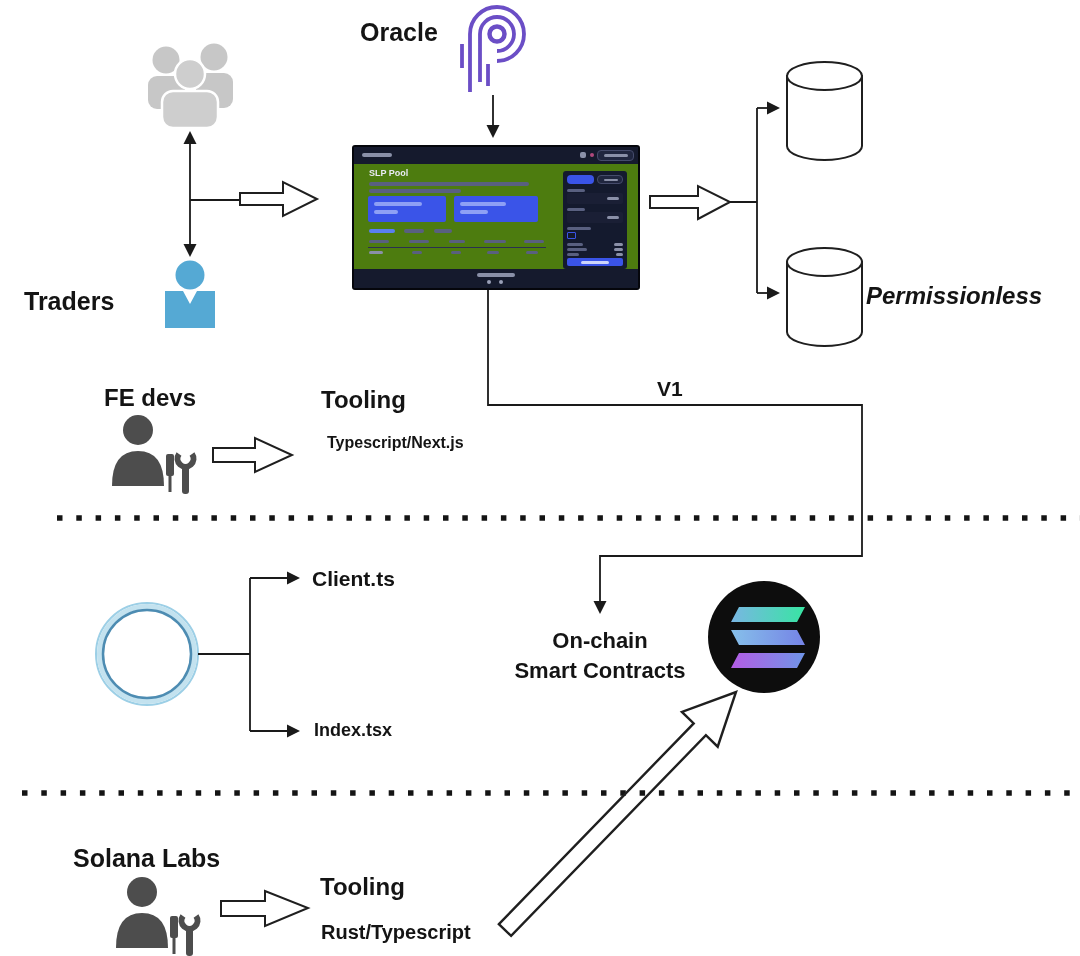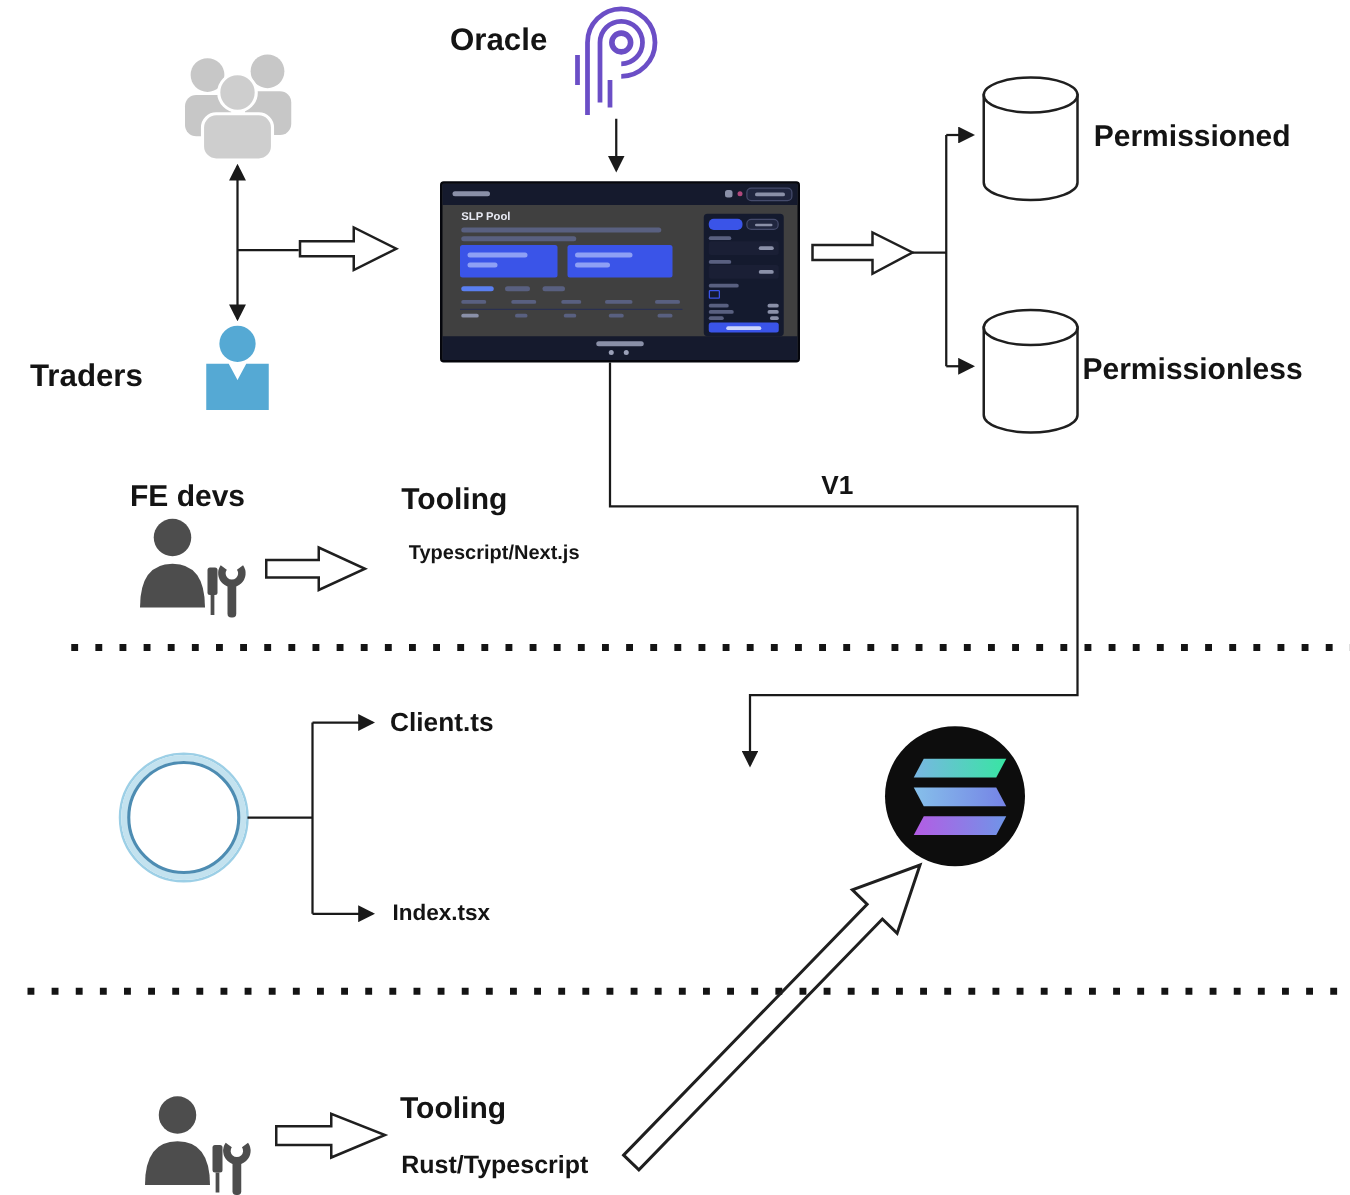--- a/index.html
+++ b/index.html
@@ -3,21 +3,21 @@
 <meta charset="utf-8">
 <style>
   html,body{margin:0;padding:0;background:#fff;}
   #stage{position:relative;width:1080px;height:956px;background:#ffffff;overflow:hidden;
          font-family:"Liberation Sans",sans-serif;}
   #wires{position:absolute;left:0;top:0;z-index:1;}
   .lbl{position:absolute;z-index:3;color:#141414;font-weight:bold;white-space:pre-line;}
   .lbl.reg{font-weight:bold;}
   
   .monitor{position:absolute;left:352px;top:145px;width:288px;height:145px;z-index:2;
-           background:#404040;border:2px solid #05060c;border-radius:3px;box-sizing:border-box;}
+           background:#4d7c0f;border:2px solid #05060c;border-radius:3px;box-sizing:border-box;}
   .m-head{position:absolute;left:0;top:0;right:0;height:17px;background:#151a2d;}
   .m-foot{position:absolute;left:0;bottom:0;right:0;height:19px;background:#151a2d;}
   .bar{position:absolute;border-radius:2px;background:#596080;}
   .bar.lt{background:#8a90a8;}
   .bar.bl{background:#8ea0f5;}
   .card{position:absolute;background:#3a54e8;border-radius:2px;}
   .panel{position:absolute;left:209px;top:24px;width:64px;height:98px;background:#141a2e;border-radius:3px;}
   .pill-on{position:absolute;background:#3a54e8;border-radius:4px;}
   .pill-off{position:absolute;background:#20263f;border:1px solid #454b6b;border-radius:4px;box-sizing:border-box;}
   .inp{position:absolute;background:#1a1f35;border-radius:2px;}
@@ -123,28 +123,30 @@
     </g>
 
     <polygon points="498.9,924.1 693.7,723.4 681.9,711.9 736,692 717.7,746.7 705.9,735.2 511.1,935.9" fill="none" stroke="#1f1f1f" stroke-width="2.4"></polygon>
 
     <use href="#devIcon" x="112" y="876"></use>
     <polygon points="221,901 265,901 265,891 308,908 265,926 265,916 221,916" fill="#ffffff" stroke="#1f1f1f" stroke-width="2"></polygon>
   </svg>
 
   <div class="lbl" style="left:24px;top:287px;font-size:25px;">Traders</div>
   <div class="lbl" style="left:360px;top:18px;font-size:25px;">Oracle</div>
-  <div class="lbl" style="left:875px;top:96px;font-size:24px;">Permissioned</div>
-  <div class="lbl" style="left:866px;top:282px;font-size:24px;">Permissionless</div>
+  <div class="lbl" style="left:866px;top:282px;font-size:24px;font-style:italic;">Permissionless</div>
   <div class="lbl" style="left:104px;top:384px;font-size:24px;">FE devs</div>
   <div class="lbl" style="left:321px;top:386px;font-size:24px;">Tooling</div>
   <div class="lbl reg" style="left:327px;top:434px;font-size:16px;">Typescript/Next.js</div>
   <div class="lbl reg" style="left:657px;top:377px;font-size:21px;">V1</div>
   <div class="lbl" style="left:312px;top:567px;font-size:21px;">Client.ts</div>
   <div class="lbl" style="left:314px;top:720px;font-size:18px;">Index.tsx</div>
+  <div class="lbl" style="left:497px;top:626px;width:206px;text-align:center;font-size:22px;line-height:1.35;">On-chain
+Smart Contracts</div>
+  <div class="lbl" style="left:73px;top:844px;font-size:25px;">Solana Labs</div>
   <div class="lbl" style="left:320px;top:873px;font-size:24px;">Tooling</div>
   <div class="lbl reg" style="left:321px;top:921px;font-size:20px;">Rust/Typescript</div>
 
   <div class="monitor">
     <div class="m-head">
       <div class="bar lt" style="left:8px;top:6px;width:30px;height:4px;"></div>
       <div class="bar lt" style="right:52px;top:5px;width:6px;height:6px;"></div>
       <div class="bar" style="right:44px;top:6px;width:4px;height:4px;border-radius:50%;background:#b0487c;"></div>
       <div class="pill-off" style="right:4px;top:3px;width:37px;height:11px;">
         <div class="bar lt" style="left:6px;top:3px;width:24px;height:3px;"></div>

